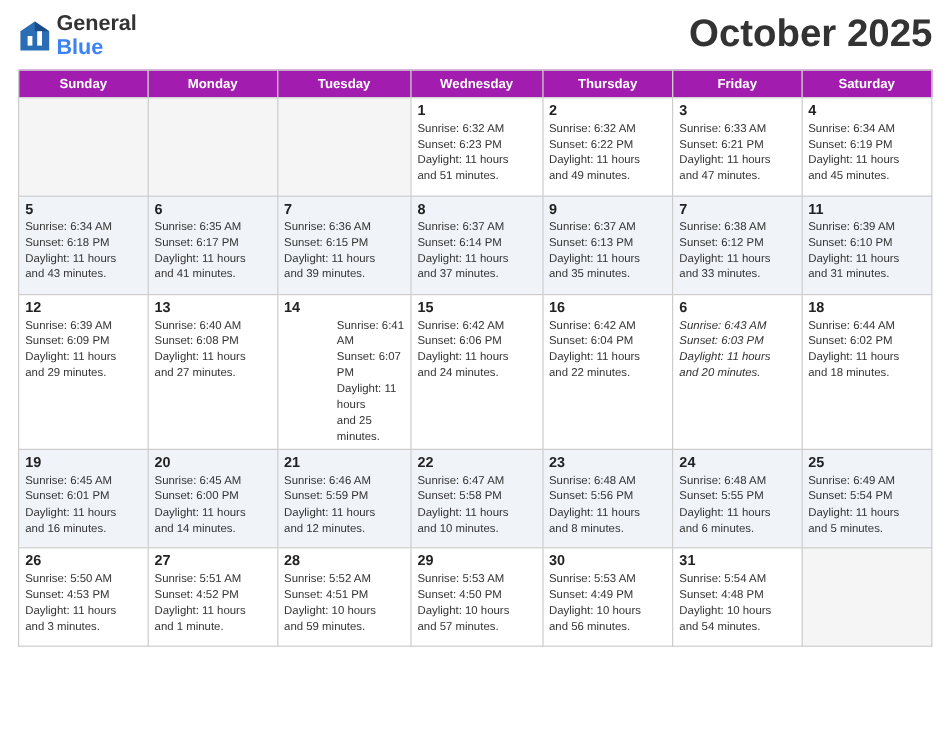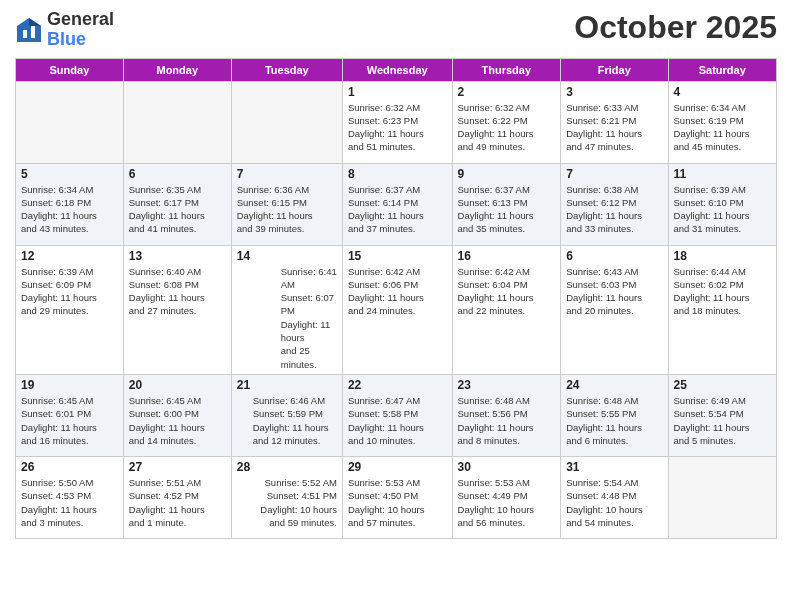--- a/index.html
+++ b/index.html
@@ -240,21 +240,21 @@
           </td>
           <td>
             <div class="day-num">16</div>
             <div class="day-info" style="white-space: pre-line;">Sunrise: 6:42 AM
 Sunset: 6:04 PM
 Daylight: 11 hours
 and 22 minutes.</div>
           </td>
           <td>
             <div class="day-num">6</div>
-            <div class="day-info" style="white-space: pre-line;">Sunrise: 6:43 AM
+            <div class="day-info" style="white-space: pre-line; font-style: italic;">Sunrise: 6:43 AM
 Sunset: 6:03 PM
 Daylight: 11 hours
 and 20 minutes.</div>
           </td>
           <td>
             <div class="day-num">18</div>
             <div class="day-info" style="white-space: pre-line;">Sunrise: 6:44 AM
 Sunset: 6:02 PM
 Daylight: 11 hours
 and 18 minutes.</div>
@@ -270,21 +270,21 @@
           </td>
           <td>
             <div class="day-num">20</div>
             <div class="day-info" style="white-space: pre-line;">Sunrise: 6:45 AM
 Sunset: 6:00 PM
 Daylight: 11 hours
 and 14 minutes.</div>
           </td>
           <td>
             <div class="day-num">21</div>
-            <div class="day-info" style="white-space: pre-line; margin-left: 16px;">Sunrise: 6:46 AM
+            <div class="day-info" style="white-space: pre-line;">Sunrise: 6:46 AM
 Sunset: 5:59 PM
 Daylight: 11 hours
 and 12 minutes.</div>
           </td>
           <td>
             <div class="day-num">22</div>
             <div class="day-info" style="white-space: pre-line;">Sunrise: 6:47 AM
 Sunset: 5:58 PM
 Daylight: 11 hours
 and 10 minutes.</div>
@@ -321,21 +321,21 @@
           </td>
           <td>
             <div class="day-num">27</div>
             <div class="day-info" style="white-space: pre-line;">Sunrise: 5:51 AM
 Sunset: 4:52 PM
 Daylight: 11 hours
 and 1 minute.</div>
           </td>
           <td>
             <div class="day-num">28</div>
-            <div class="day-info" style="white-space: pre-line; text-align: right;">Sunrise: 5:52 AM
+            <div class="day-info" style="white-space: pre-line;">Sunrise: 5:52 AM
 Sunset: 4:51 PM
 Daylight: 10 hours
 and 59 minutes.</div>
           </td>
           <td>
             <div class="day-num">29</div>
             <div class="day-info" style="white-space: pre-line;">Sunrise: 5:53 AM
 Sunset: 4:50 PM
 Daylight: 10 hours
 and 57 minutes.</div>

